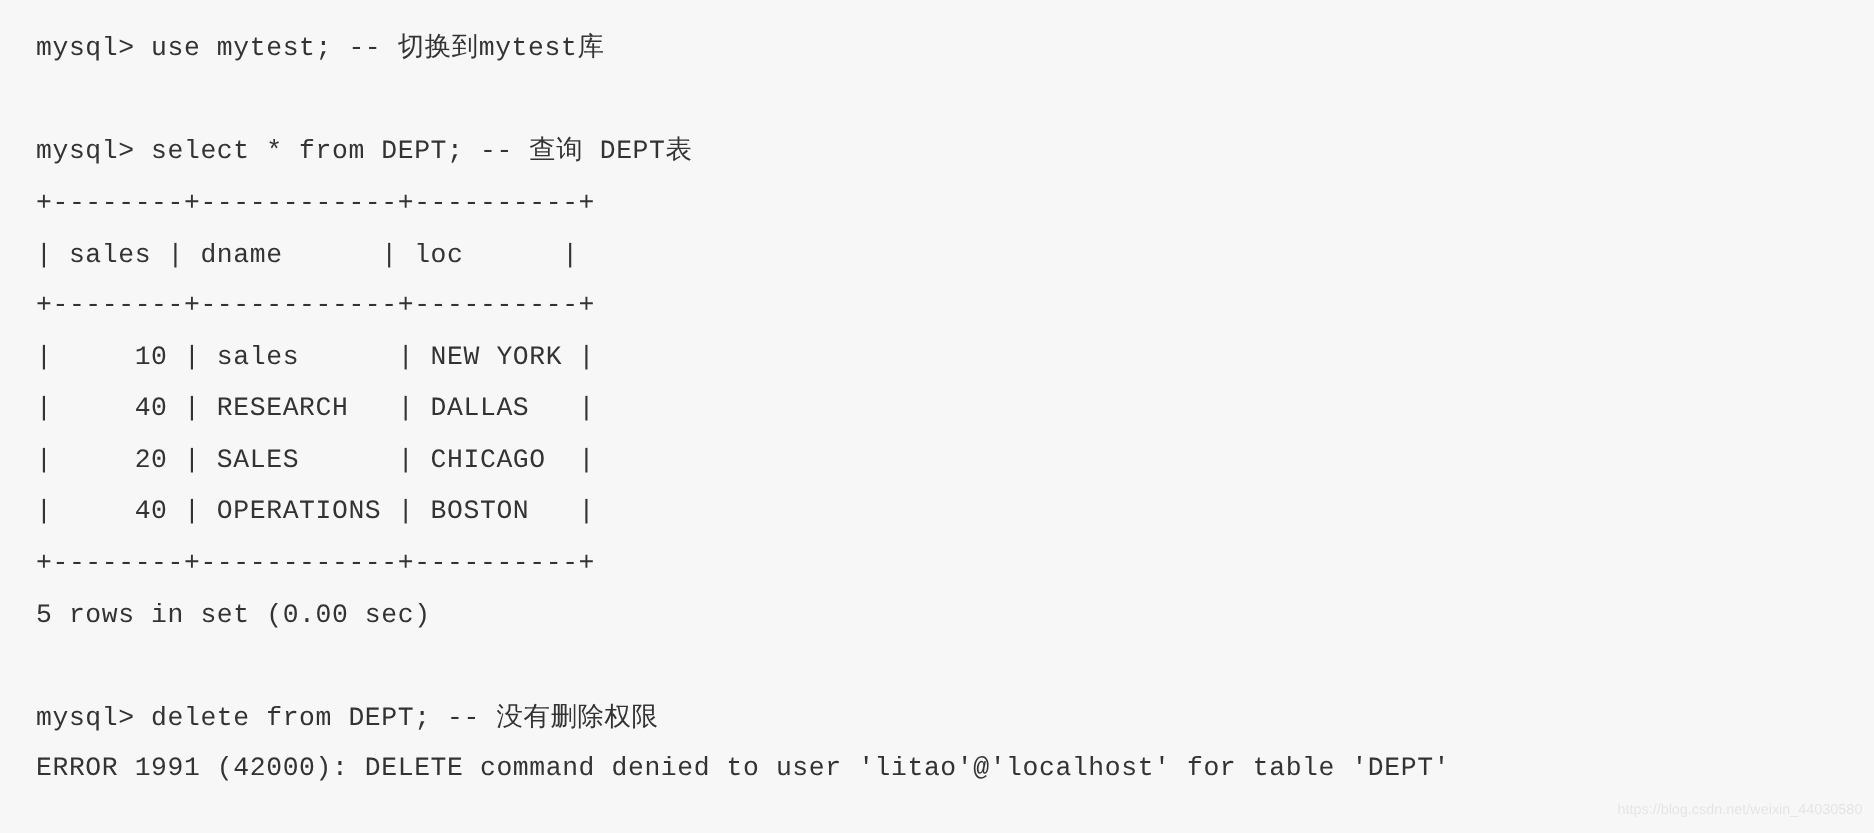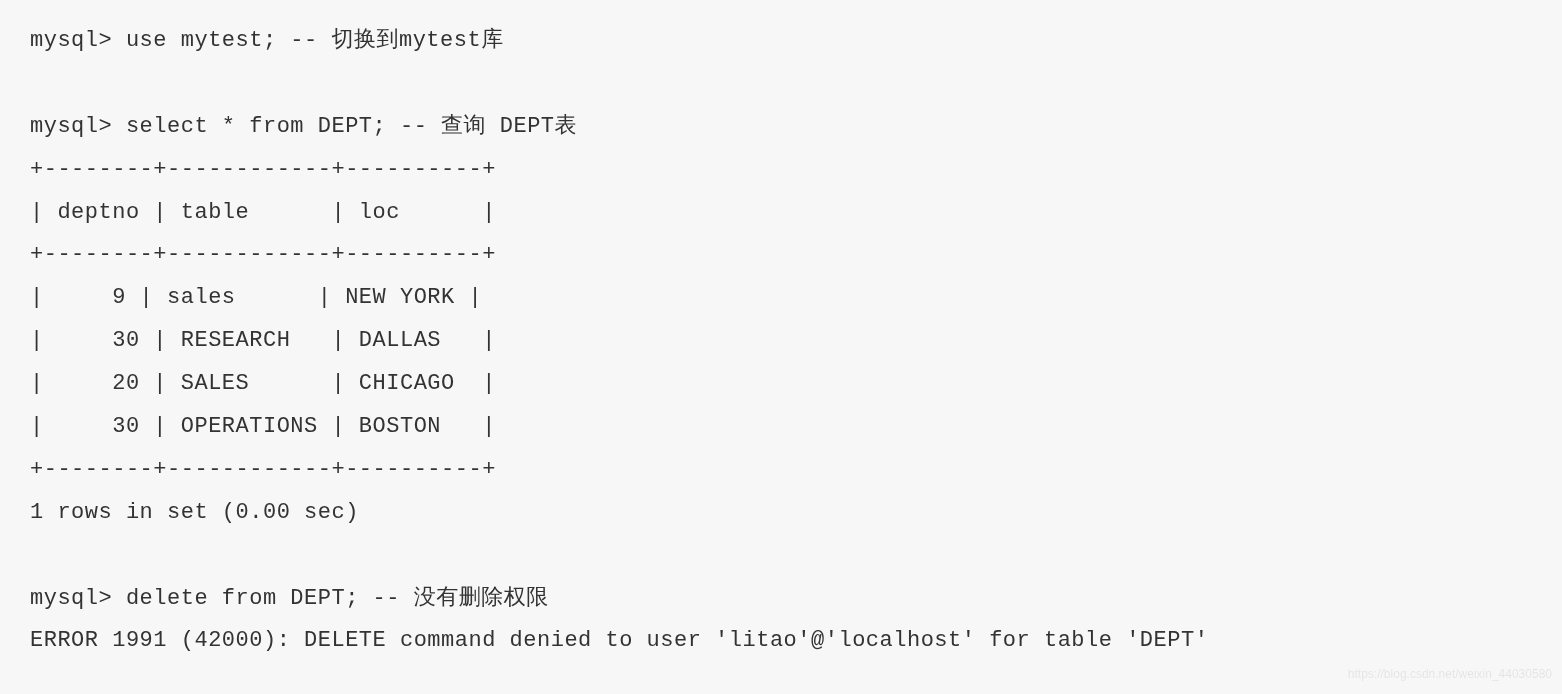--- a/index.html
+++ b/index.html
@@ -25,28 +25,28 @@
       color: rgba(0,0,0,0.08);
       font-family: Arial, sans-serif;
       letter-spacing: 0;
     }
   </style>
 </head>
 <body><span><span>mysql&gt; use mytest; -- 切换到mytest库</span>
 <span></span>
 <span>mysql&gt; select * from DEPT; -- 查询 DEPT表</span>
 <span>+--------+------------+----------+</span>
-<span>| deptno | table      | loc      |</span>
+<span>| sales | dname      | loc      |</span>
 <span>+--------+------------+----------+</span>
-<span>|     9 | sales      | NEW YORK |</span>
-<span>|     30 | RESEARCH   | DALLAS   |</span>
+<span>|     10 | sales      | NEW YORK |</span>
+<span>|     40 | RESEARCH   | DALLAS   |</span>
 <span>|     20 | SALES      | CHICAGO  |</span>
-<span>|     30 | OPERATIONS | BOSTON   |</span>
+<span>|     40 | OPERATIONS | BOSTON   |</span>
 <span>+--------+------------+----------+</span>
-<span>1 rows in set (0.00 sec)</span>
+<span>5 rows in set (0.00 sec)</span>
 <span></span>
 <span>mysql&gt; delete from DEPT; -- 没有删除权限</span>
 <span>ERROR 1991 (42000): DELETE command denied to user 'litao'@'localhost' for table 'DEPT'</span></span>
 <div class="watermark">https://blog.csdn.net/weixin_44030580</div>
 
 
 
 
 
 

